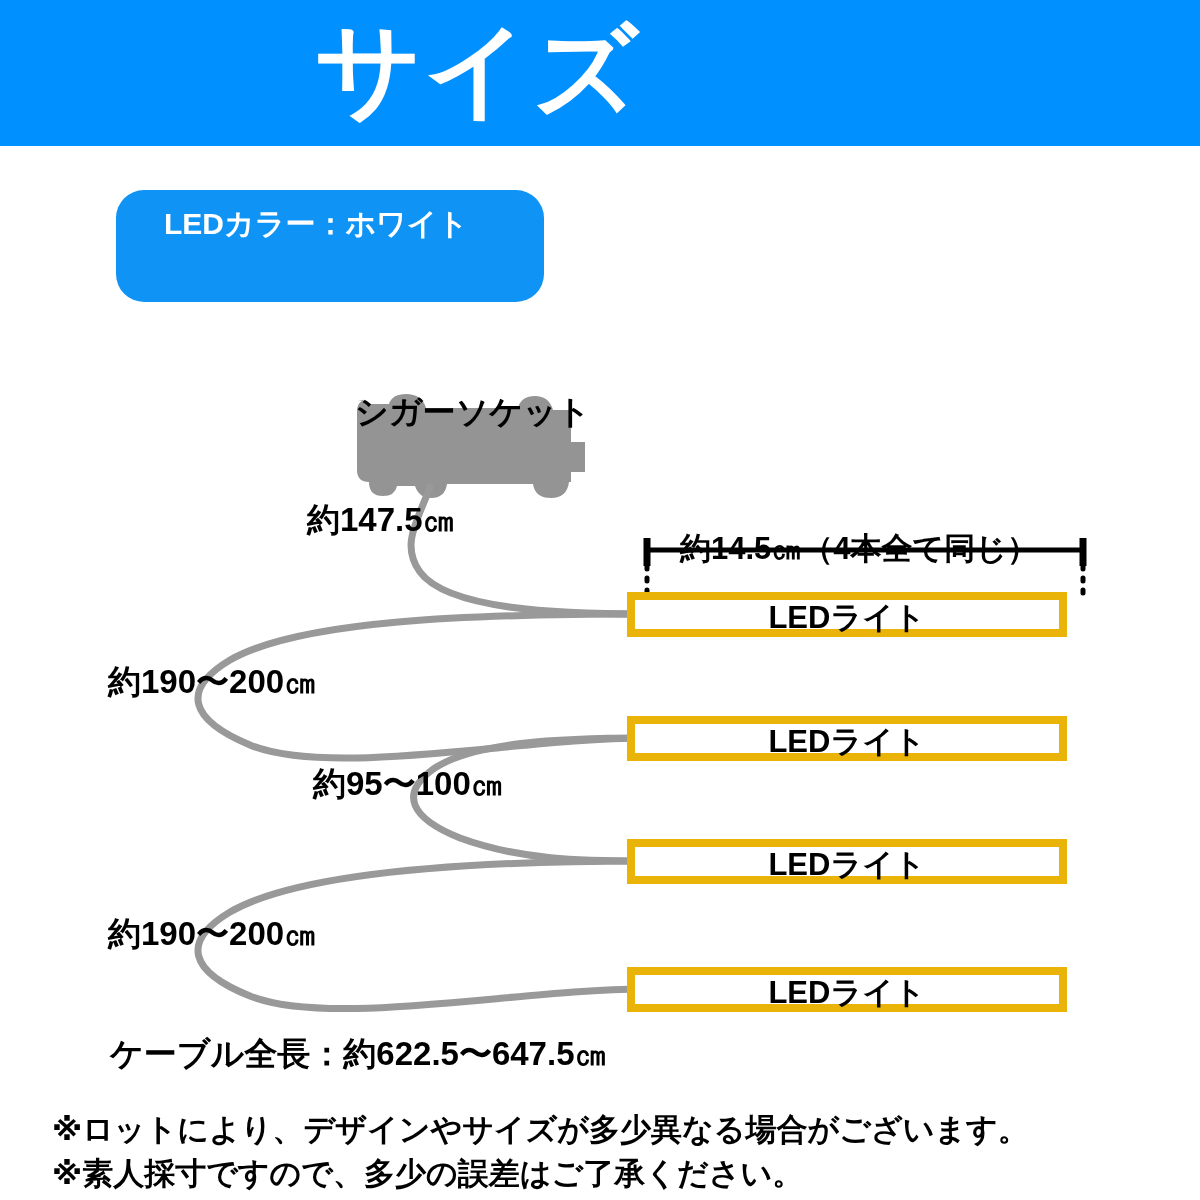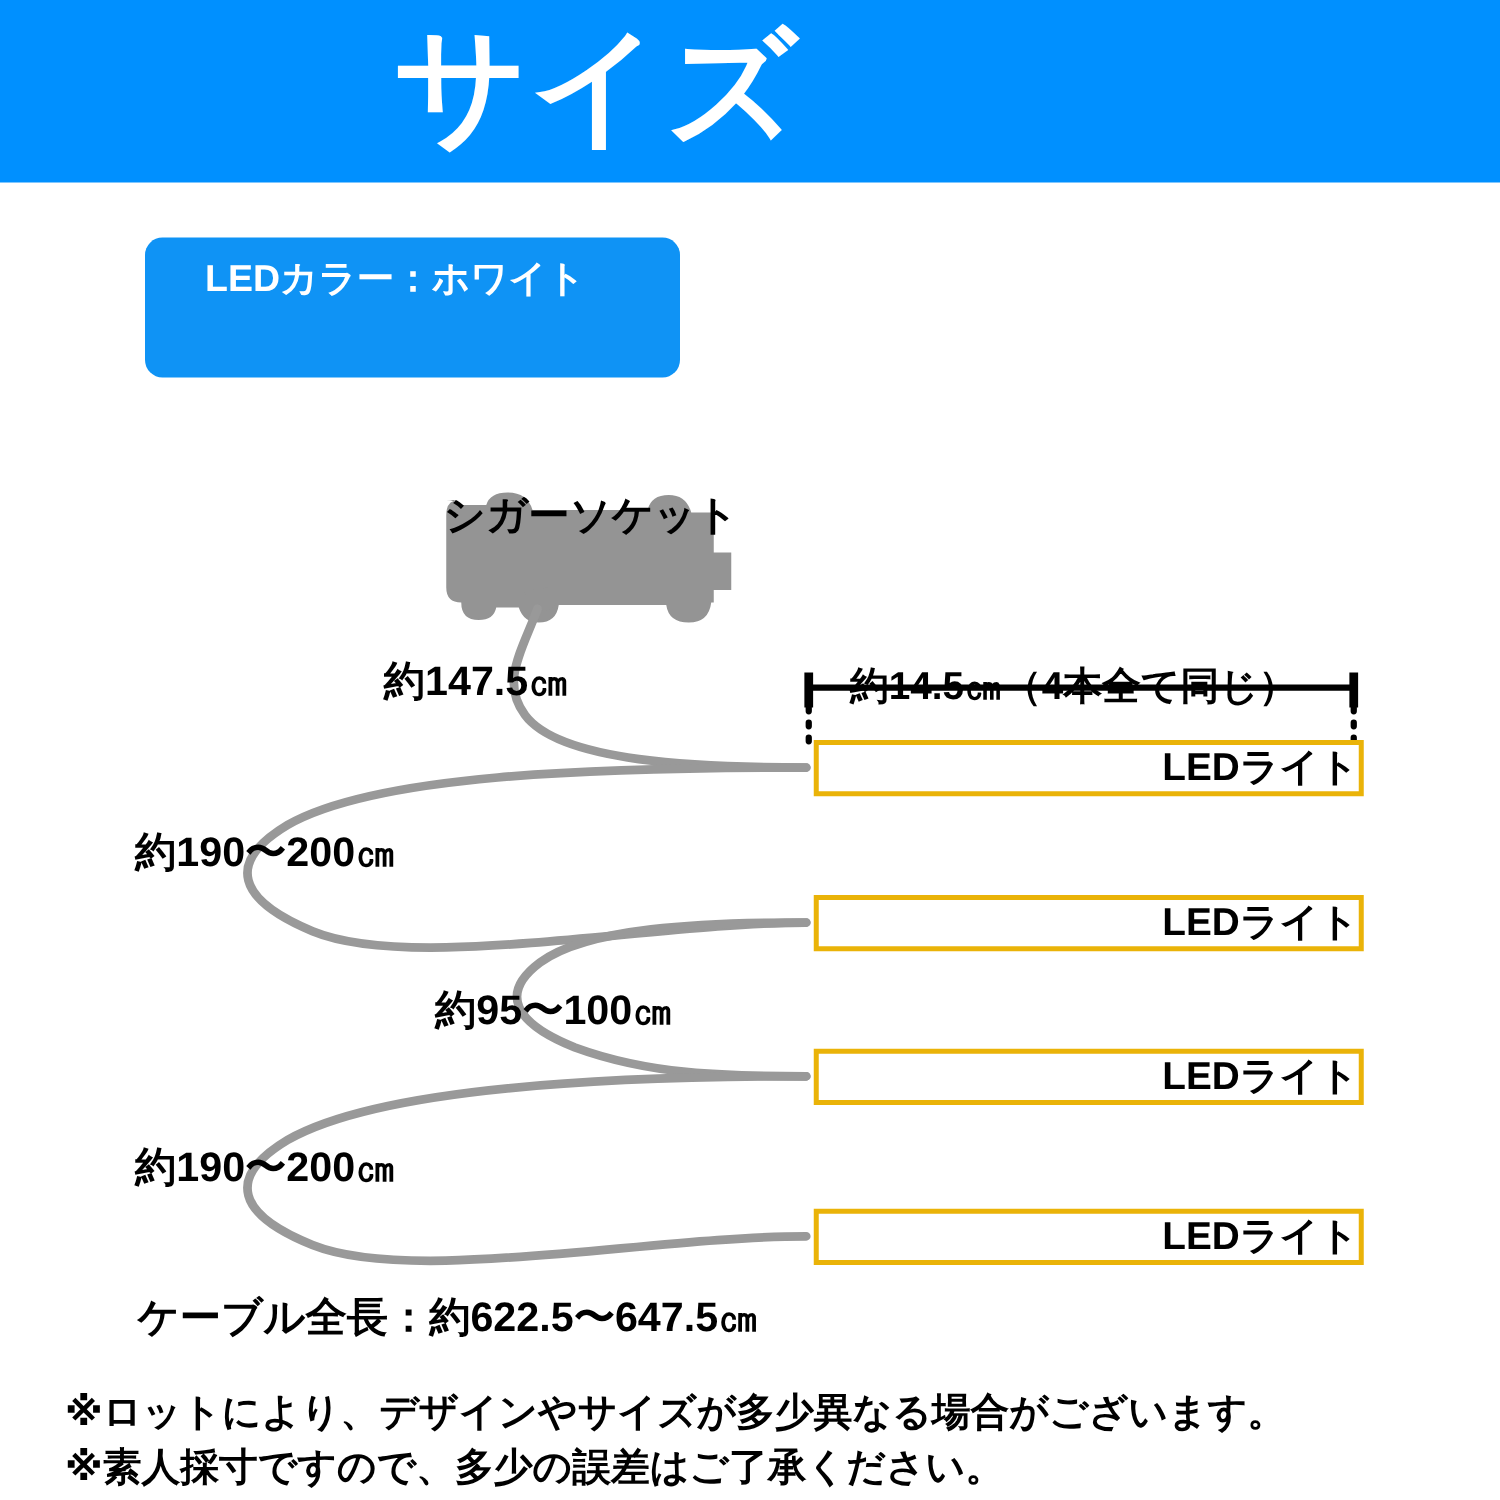--- a/index.html
+++ b/index.html
@@ -42,21 +42,21 @@
   }
 
   
   #spec-box {
     position: absolute;
     left: 116px;
     top: 190px;
     width: 428px;
     height: 112px;
     background: #0f93f5;
-    border-radius: 14px;
+    border-radius: 28px;
     box-sizing: border-box;
     padding: 12px 0 0 48px;
   }
   .spec-line {
     color: #ffffff;
     font-size: 30px;
     font-weight: 700;
     line-height: 44px;
     white-space: nowrap;
   }
@@ -77,27 +77,27 @@
     top: 345px;
     font-size: 33px;
     font-weight: 700;
     white-space: nowrap;
     margin-top: 45px;
   }
 
   
   .led-bar {
     position: absolute;
-    left: 651px;
+    left: 627px;
     width: 440px;
     height: 45px;
-    border: 4px solid #eab308;
+    border: 8px solid #eab308;
     background: #ffffff;
     box-sizing: border-box;
-    text-align: right;
+    text-align: center;
     white-space: nowrap;
   }
   .led-bar-label {
     font-size: 31px;
     font-weight: 700;
     line-height: 35px;
     color: #000000;
   }
   #led-bar-0 { top: 592px; }
   #led-bar-1 { top: 716px; }
@@ -115,23 +115,23 @@
   }
 
   
   .cable-measure {
     position: absolute;
     font-size: 33px;
     font-weight: 700;
     white-space: nowrap;
     background: rgba(255,255,255,0.0);
   }
-  #measure-0 { left: 307px; top: 523px; }
+  #measure-0 { left: 307px; top: 498px; }
   #measure-1 { left: 108px; top: 660px; }
-  #measure-2 { left: 313px; top: 786px; margin-left: 35px; }
+  #measure-2 { left: 313px; top: 762px; }
   #measure-3 { left: 108px; top: 912px; }
 
   
   #total-length {
     position: absolute;
     left: 110px;
     top: 1032px;
     font-size: 33px;
     font-weight: 700;
     white-space: nowrap;

